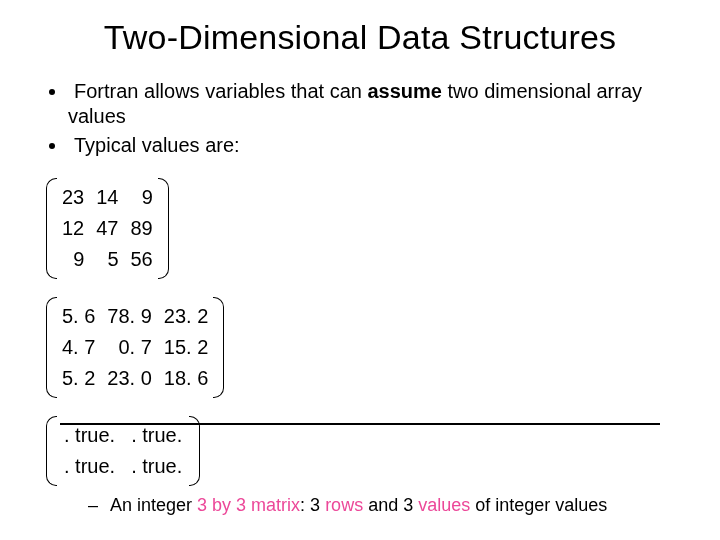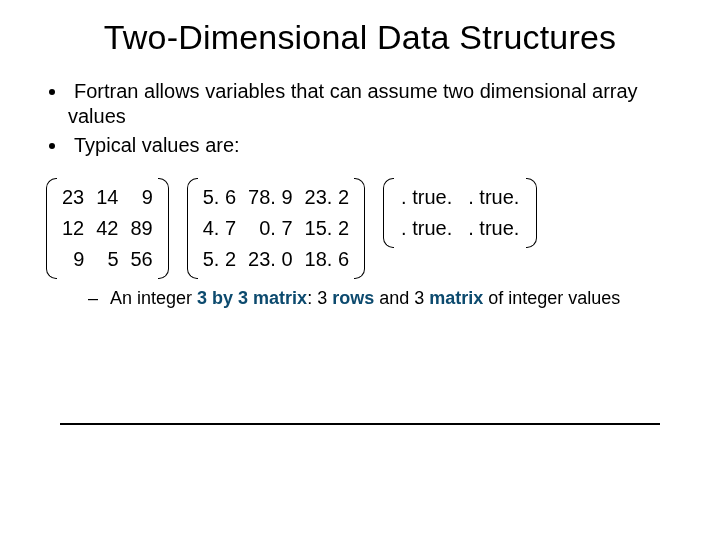--- a/index.html
+++ b/index.html
@@ -36,20 +36,21 @@
     margin-bottom: 4px;
   }
   .bullets .indent {
     padding-left: 6px;
   }
   .matrices {
     display: flex;
     align-items: flex-start;
     gap: 18px;
     margin: 10px 0 8px 6px;
+    flex-direction: column;
   }
   .mwrap {
     position: relative;
     padding: 4px 10px;
   }
   .mwrap .br {
     position: absolute;
     top: 0;
     bottom: 0;
     width: 10px;
@@ -77,22 +78,22 @@
   .subbullets li {
     list-style: none;
     position: relative;
     margin-bottom: 4px;
   }
   .subbullets li::before {
     content: "–";
     position: absolute;
     left: -22px;
   }
-  .red { color: #0c4a6e; font-weight: 700; }
-  .bold { font-weight: 400; }
+  .red { color: #ec4899; font-weight: 400; }
+  .bold { font-weight: 700; }
   .hr {
     position: absolute;
     left: 60px;
     right: 60px;
     bottom: 32px;
     height: 0;
     border-top: 2px solid #000;
   }
 </style>
 </head>
@@ -120,21 +121,21 @@
       <span class="br right"></span>
       <table class="matrix">
         <tbody>
             <tr>
               <td>23</td>
               <td>14</td>
               <td>9</td>
             </tr>
         <tr>
               <td>12</td>
-              <td>42</td>
+              <td>47</td>
               <td>89</td>
             </tr>
         <tr>
               <td>9</td>
               <td>5</td>
               <td>56</td>
             </tr>
       </tbody>
         </table>
     </div>
@@ -177,18 +178,18 @@
               <td>. true.</td>
             </tr>
       </tbody>
         </table>
     </div>
 
   </div>
 
   <ul class="subbullets">
     <li>
-      <span>An integer </span><span class="red">3 by 3 matrix</span><span>: 3 </span><span class="red">rows</span><span> and 3 </span><span class="red">matrix</span><span> of integer values</span>
+      <span>An integer </span><span class="red">3 by 3 matrix</span><span>: 3 </span><span class="red">rows</span><span> and 3 </span><span class="red">values</span><span> of integer values</span>
     </li>
   </ul>
 
   <div class="hr"></div>
 </div>
 
 </body></html>

